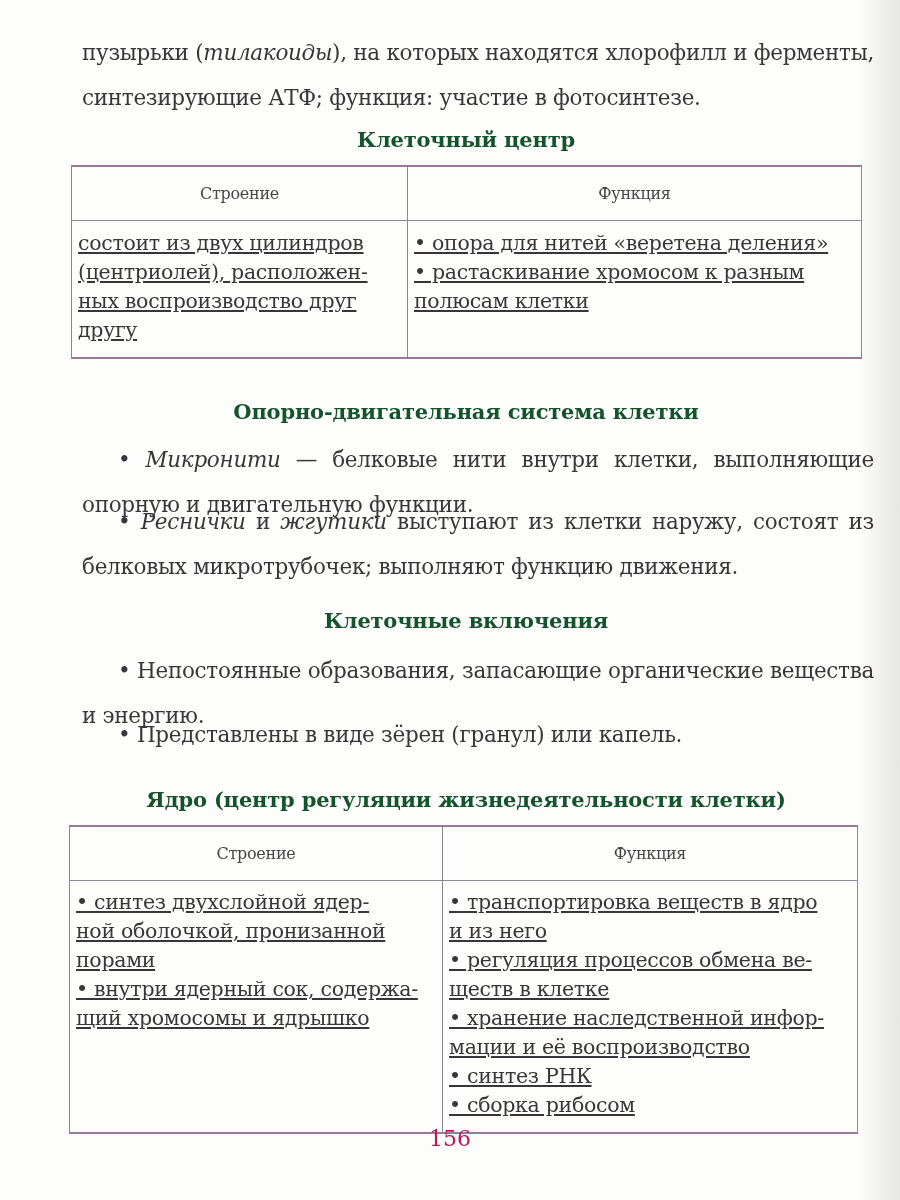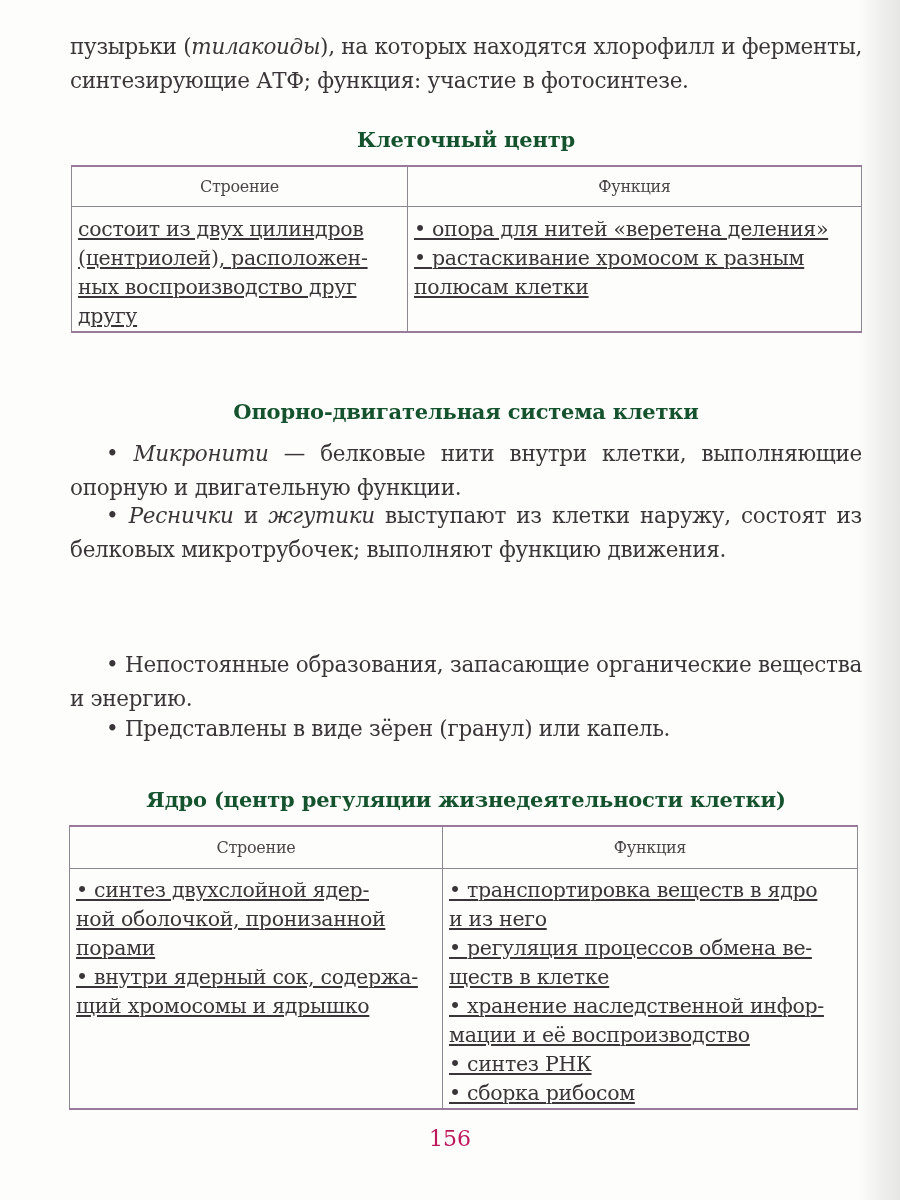--- a/index.html
+++ b/index.html
@@ -9,38 +9,38 @@
     font-family: "DejaVu Serif", "Liberation Serif", serif;
     color: #3a3538;
     position: relative;
   }
   .page { position: absolute; left: 0; top: 0; width: 900px; height: 1200px; }
   .right-shadow {
     position: absolute; right: 0; top: 0; width: 42px; height: 1200px;
     background: linear-gradient(to right, rgba(255,255,255,0), #eeeeec 60%, #e6e6e4);
   }
   .para {
-    position: absolute; left: 70px; width: 792px;
-    font-size: 21.5px; line-height: 34px;
+    position: absolute; left: 82px; width: 792px;
+    font-size: 21.5px; line-height: 45px;
     text-align: justify; text-align-last: left;
     letter-spacing: -0.3px;
   }
   .para .ind { display: inline-block; width: 36px; }
   .heading {
     position: absolute; left: 70px; width: 792px; text-align: center;
     font-weight: bold; font-size: 21px; letter-spacing: -0.2px;
     color: #14532d;
   }
   i { font-style: italic; }
   table.grid {
     position: absolute; border-collapse: collapse;
     font-size: 20.5px; line-height: 29px; letter-spacing: -0.3px;
   }
   table.grid td, table.grid th {
-    border: 1.5px solid #8c8790; vertical-align: top; padding: 0 6px;
+    border: 1.5px solid #8c8790; vertical-align: top; padding: 12px 6px;
   }
   table.grid tr.head td {
     font-weight: normal; font-size: 16px; text-align: center;
     color: #4a4548; vertical-align: middle;
   }
   .top-edge { border-top: 2px solid #9a7a9a !important; }
   .bot-edge { border-bottom: 2px solid #9a7a9a !important; text-decoration: underline; }
   .pageno {
     position: absolute; left: 0; width: 900px; top: 1126px; text-align: center;
     font-size: 22px; color: #be185d;
@@ -82,20 +82,21 @@
     </table>
 
   <div class="heading" style="top:399px;">Опорно-двигательная система клетки</div>
   <div class="para" style="top:437px;">
     <span class="ind"></span>• <i>Микронити</i><span> — белковые нити внутри клетки, выполняющие опорную и двигательную функции.</span>
   </div>
   <div class="para" style="top:499px;">
     <span class="ind"></span>• <i>Реснички</i><span> и </span><i>жгутики</i><span> выступают из клетки наружу, состоят из белковых микротрубочек; выполняют функцию движения.</span>
   </div>
 
+  <div class="heading" style="top:608px;">Клеточные включения</div>
   <div class="para" style="top:712px;">
     <span class="ind"></span><span>• Представлены в виде зёрен (гранул) или капель.</span>
   </div>
   <div class="para" style="top:648px;">
     <span class="ind"></span><span>• Непостоянные образования, запасающие органические вещества и энергию.</span>
   </div>
 
   <div class="heading" style="top:787px;">Ядро (центр регуляции жизнедеятельности клетки)</div>
 
   <table class="grid" style="left:69px; top:825px; width:789px;">

